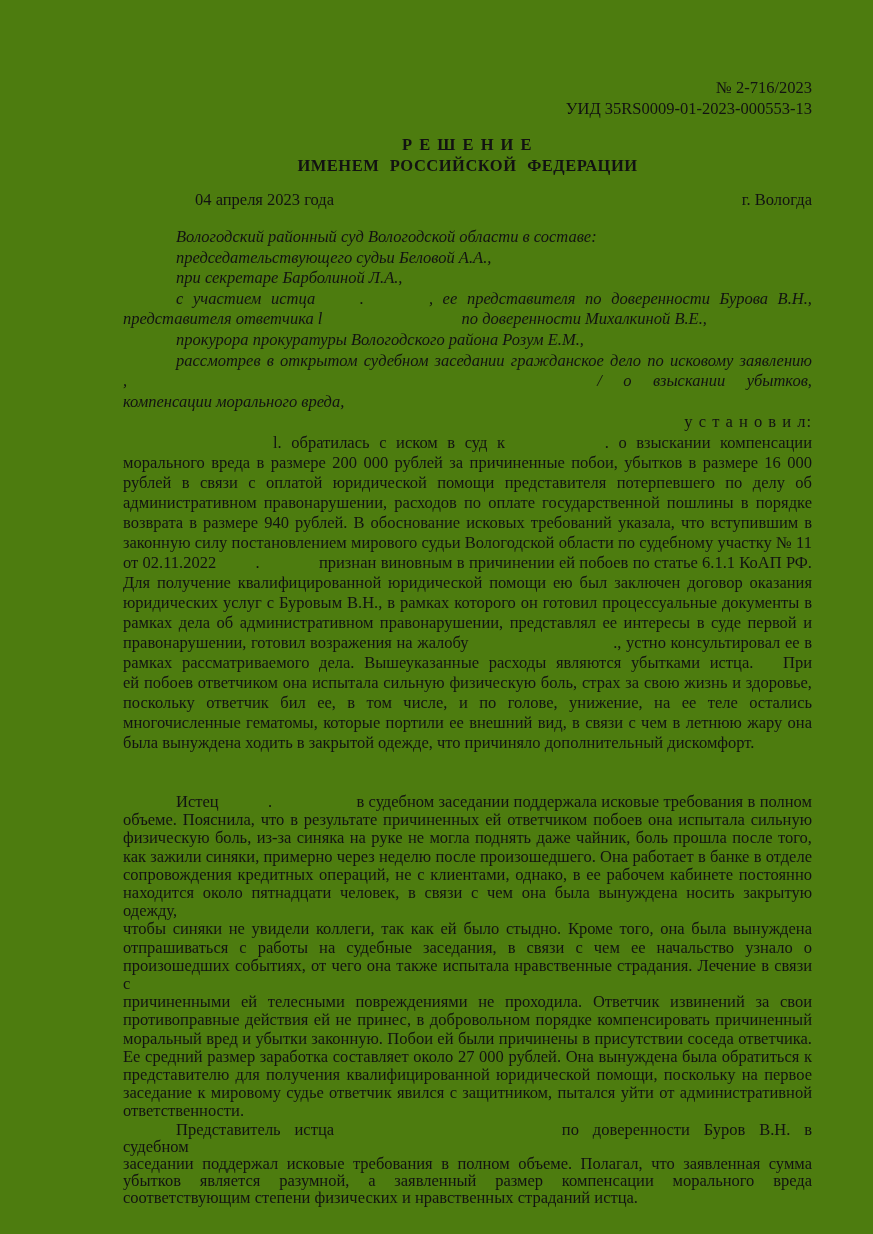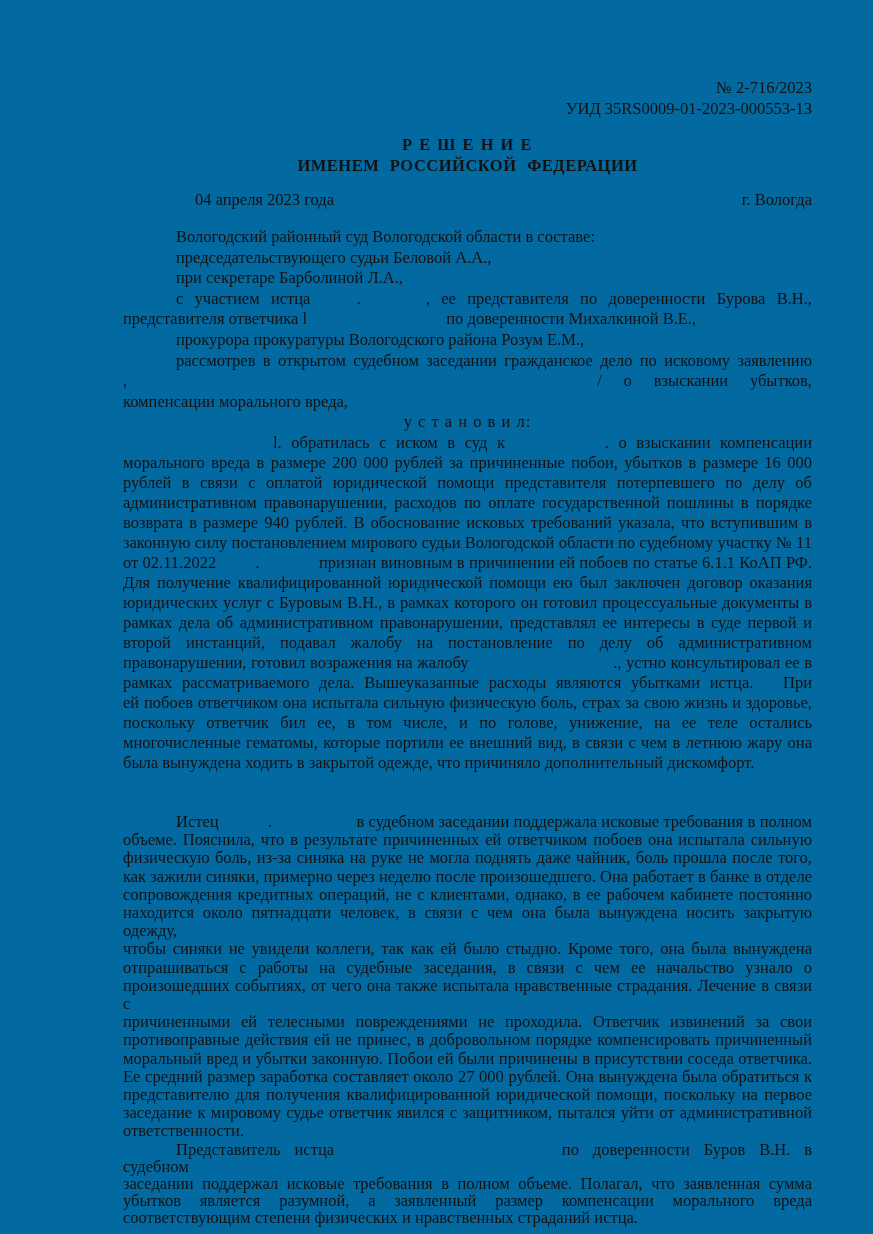--- a/index.html
+++ b/index.html
@@ -1,49 +1,49 @@
 <!DOCTYPE html>
 <html><head>
 <meta charset="utf-8">
 <style>
   html,body{margin:0;padding:0;background:#ffffff;}
   .page{
     position:relative;
     width:873px;height:1234px;
     box-sizing:border-box;
-    background:#0369a1;
+    background:#4d7c0f;
     color:#121212;
     font-family:"Liberation Serif","DejaVu Serif",serif;
     font-size:16.5px;
     padding:78px 61px 0 123px;
     overflow:hidden;
   }
   .right-block{text-align:right;line-height:20.6px;}
   .title{
     text-align:center;font-weight:bold;line-height:20.6px;
     letter-spacing:1.5px;
   }
   .subtitle{
     text-align:center;font-weight:bold;line-height:20.6px;
     letter-spacing:.5px;word-spacing:6px;
   }
   .date-row{display:flex;justify-content:space-between;line-height:20.6px;}
   .date-row .date{margin-left:72px;}
   .sp16{height:16px;}
   .sp14{height:14px;}
   .sec{width:100%;}
-  .lh21{line-height:20.6px;}
+  .lh21{line-height:20.6px;font-style:italic;}
   .lh20{line-height:20.0px;}
   .lh18{line-height:18.2px;margin-top:40px;}
   .lh17{line-height:17.0px;}
   .line{white-space:normal;}
   .line.just{text-align:justify;text-align-last:justify;-moz-text-align-last:justify;}
   .line.ind{text-indent:53px;}
   .gap{display:inline-block;height:1px;}
-  .ustanovil{text-align:center;letter-spacing:1px;line-height:20.6px;}
+  .ustanovil{text-align:right;letter-spacing:1px;line-height:20.6px;}
 </style>
 </head>
 <body>
 
 <div class="page">
 
   <div class="right-block">
     <div>№ 2-716/2023</div>
     <div>УИД 35RS0009-01-2023-000553-13</div>
   </div>
@@ -80,21 +80,20 @@
       <div class="line just"><span class="gap" style="width: 150px;"></span>l. обратилась с иском в суд к <span class="gap" style="width: 90px;"></span>. о взыскании компенсации</div>
       <div class="line just">морального вреда в размере 200 000 рублей за причиненные побои, убытков в размере 16 000</div>
       <div class="line just">рублей в связи с оплатой юридической помощи представителя потерпевшего по делу об</div>
       <div class="line just">административном правонарушении, расходов по оплате государственной пошлины в порядке</div>
       <div class="line just">возврата в размере 940 рублей. В обоснование исковых требований указала, что вступившим в</div>
       <div class="line just">законную силу постановлением мирового судьи Вологодской области по судебному участку № 11</div>
       <div class="line just">от 02.11.2022 <span class="gap" style="width: 35px;"></span>.<span class="gap" style="width: 55px;"></span> признан виновным в причинении ей побоев по статье 6.1.1 КоАП РФ.</div>
       <div class="line just">Для получение квалифицированной юридической помощи ею был заключен договор оказания</div>
       <div class="line just">юридических услуг с Буровым В.Н., в рамках которого он готовил процессуальные документы в</div>
       <div class="line just">рамках дела об административном правонарушении, представлял ее интересы в суде первой и</div>
-      <div class="line just">второй инстанций, подавал жалобу на постановление по делу об административном</div>
       <div class="line just">правонарушении, готовил возражения на жалобу <span class="gap" style="width: 140px;"></span>., устно консультировал ее в</div>
       <div class="line just">рамках рассматриваемого дела. Вышеуказанные расходы являются убытками истца. <span class="gap" style="width: 20px;"></span>При</div>
       <div class="line just">ей побоев ответчиком она испытала сильную физическую боль, страх за свою жизнь и здоровье,</div>
       <div class="line just">поскольку ответчик бил ее, в том числе, и по голове, унижение, на ее теле остались</div>
       <div class="line just">многочисленные гематомы, которые портили ее внешний вид, в связи с чем в летнюю жару она</div>
       <div class="line">была вынуждена ходить в закрытой одежде, что причиняло дополнительный дискомфорт.</div>
     </div>
 
   <div class="sec lh18">
       <div class="line just ind">Истец <span class="gap" style="width: 45px;"></span>.<span class="gap" style="width: 80px;"></span> в судебном заседании поддержала исковые требования в полном</div>

